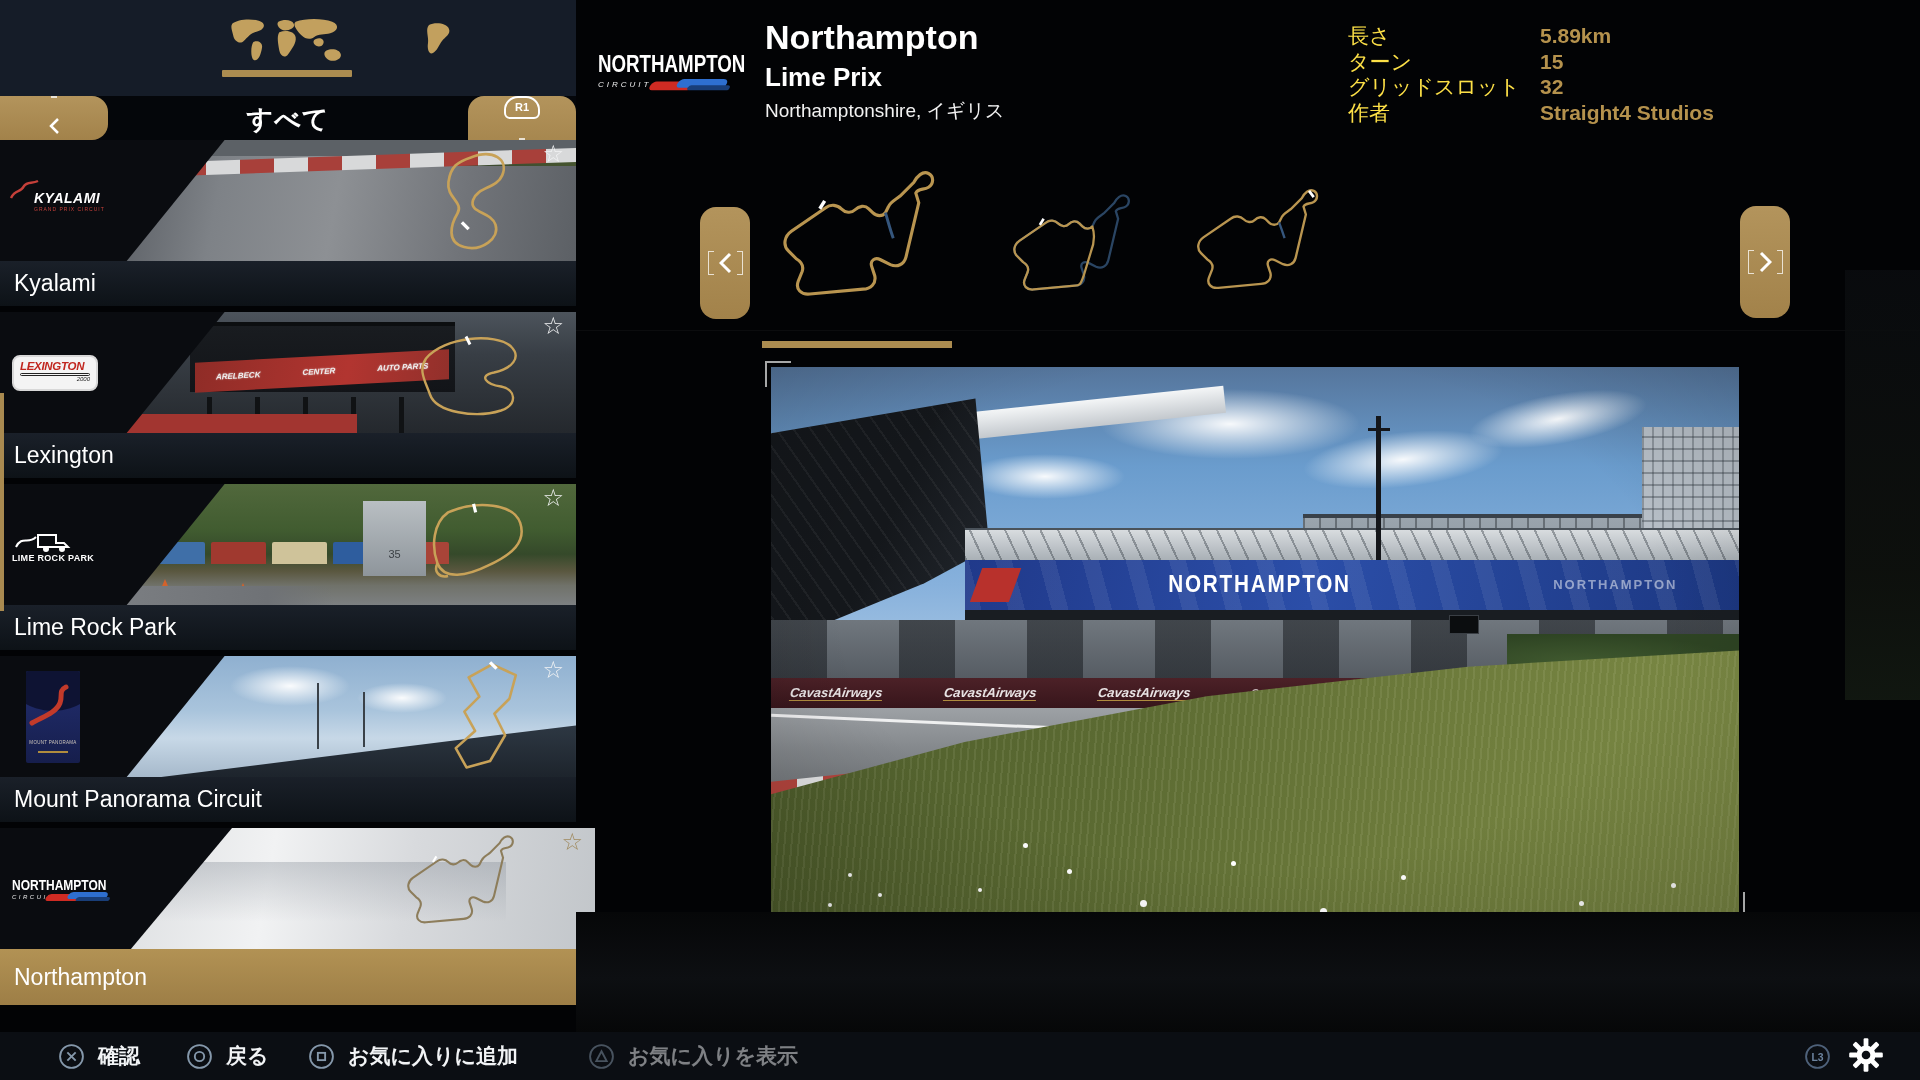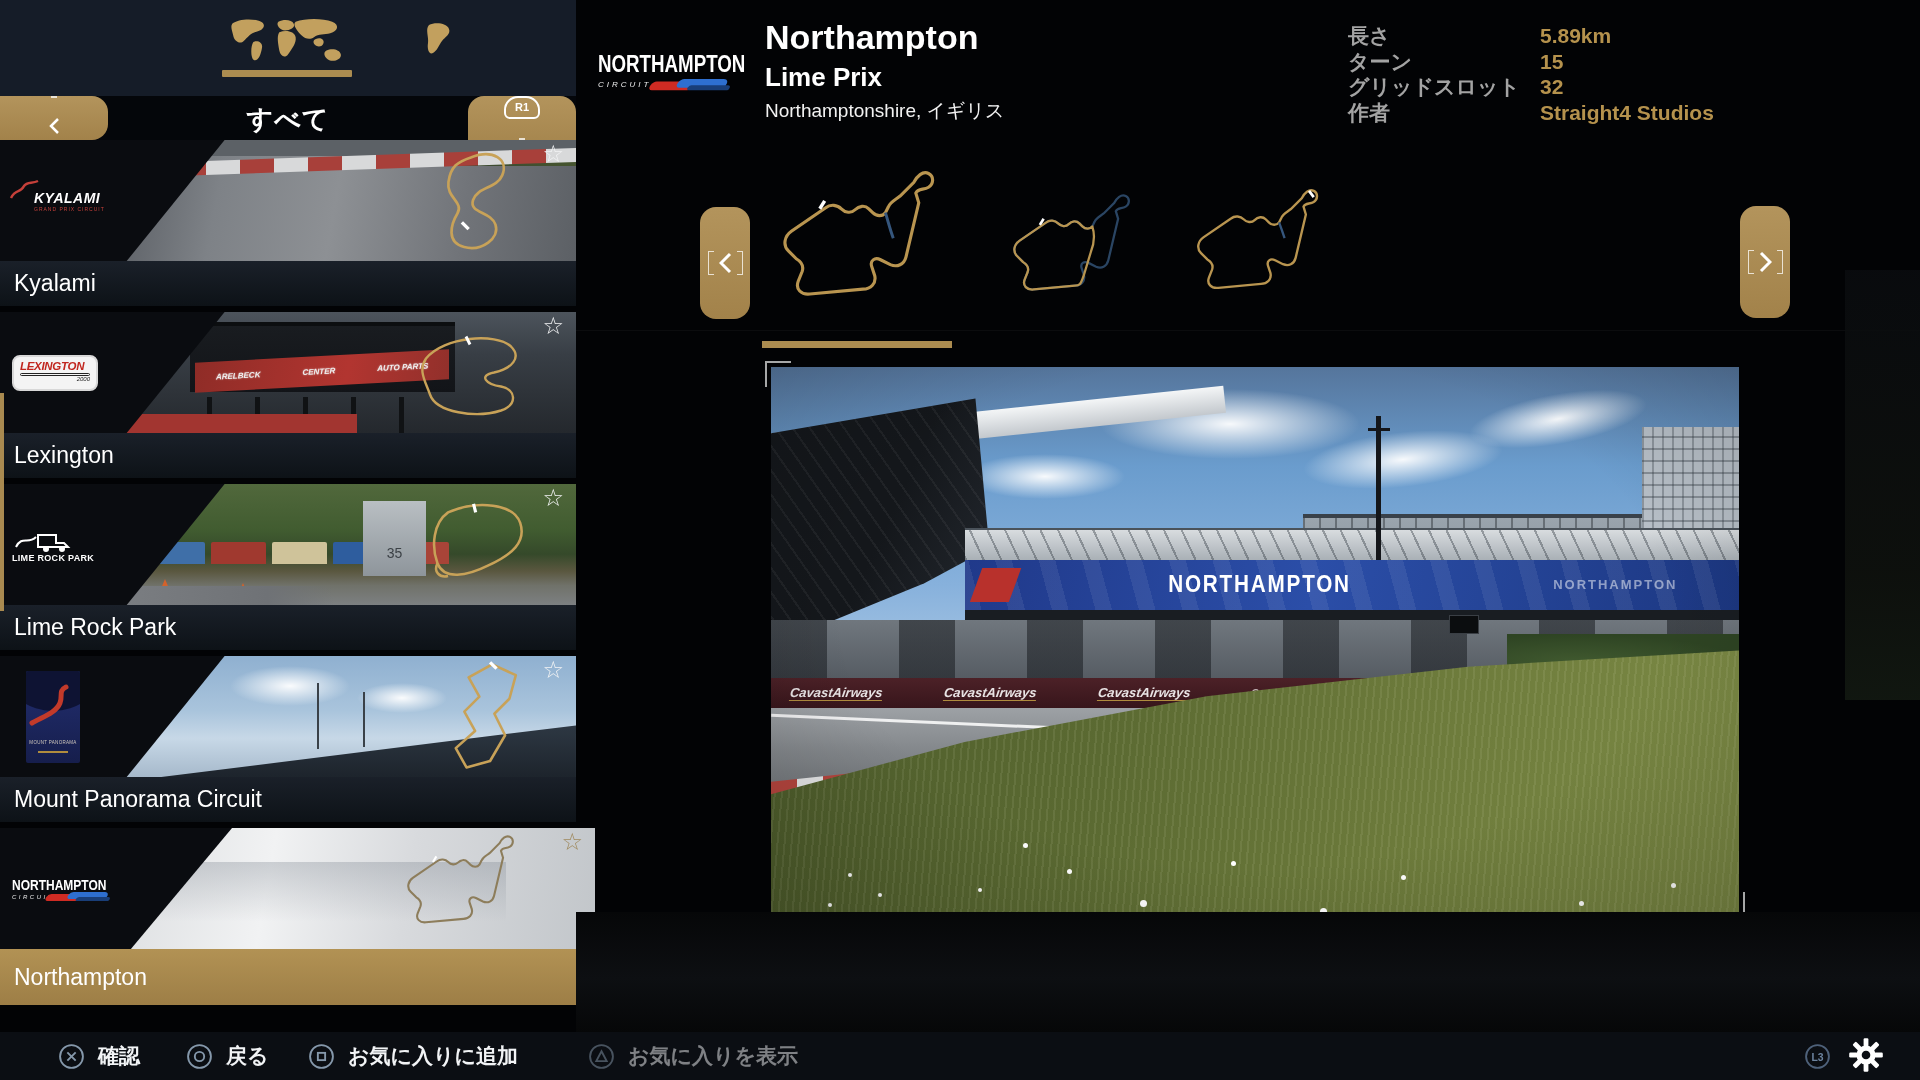--- a/index.html
+++ b/index.html
@@ -52,21 +52,21 @@
   .lex-stripe { position:absolute; left:2%; bottom:8%; width:96%; height:46%; background:linear-gradient(100deg,#8f2c27,#b23530 60%,#92302b); transform:skewY(-3deg);
                 display:flex; align-items:center; justify-content:space-around; overflow:hidden; }
   .lex-stripe span { color:#eee; font-size:8px; font-weight:700; font-style:italic; text-shadow:0 0 2px rgba(255,255,255,.6); white-space:nowrap; }
   .lex-low { position:absolute; left:18%; bottom:0; width:44%; height:16%; background:#a23530; }
   .lex-legs { position:absolute; left:36%; bottom:0; width:40%; height:30%;
               background:repeating-linear-gradient(90deg,#101214 0 5px,transparent 5px 48px); }
   .lime-bg { position:absolute; inset:0; background:linear-gradient(180deg,#51683c 0%,#415c30 38%,#35492a 58%,#5a573f 72%,#70726a 84%,#7d8082 100%); }
   .lime-tents { position:absolute; left:26%; top:48%; width:52%; height:18%; display:flex; gap:6px; }
   .lime-tents i { flex:1; border-radius:2px 2px 0 0; }
   .lime-tower { position:absolute; left:63%; top:14%; width:11%; height:62%; background:linear-gradient(180deg,#b9bfc3,#8e959b); text-align:center; }
-  .lime-tower span { font-size:14px; color:#3c4146; font-weight:400; position:relative; top:58%; }
+  .lime-tower span { font-size:11px; color:#3c4146; font-weight:400; position:relative; top:58%; }
   .cone { position:absolute; width:0; height:0; border-left:5px solid transparent; border-right:5px solid transparent; border-bottom:12px solid #d3622b; }
   .lime-track { position:absolute; left:0; bottom:0; width:58%; height:16%; background:linear-gradient(90deg,#84878b,#6f7276 80%,transparent); }
   .mp-bg { position:absolute; inset:0; background:linear-gradient(180deg,#8fb0d0 0%,#a9c4dc 45%,#c7d8e7 68%,#a6b9cb 100%); }
   .mp-bridge { position:absolute; left:28%; bottom:0; width:72%; height:52%; clip-path:polygon(0 100%,100% 18%,100% 100%); background:linear-gradient(180deg,#313c48,#1d242c); }
   .mp-pole { position:absolute; width:2px; background:#3a4148; }
   .cloud { position:absolute; border-radius:50%; background:radial-gradient(closest-side,rgba(255,255,255,.95),rgba(255,255,255,0)); }
   .na-bg { position:absolute; inset:0; background:linear-gradient(100deg,#b7bbc0 0%,#dfe1e3 22%,#f1f2f3 45%,#d8dadd 68%,#c2c6ca 100%); }
   .na-haze { position:absolute; left:25%; top:28%; width:60%; height:50%; background:linear-gradient(180deg,rgba(130,138,148,.35),rgba(130,138,148,0)); }
   .na-star { color:#a08a5e; }
 
@@ -97,21 +97,21 @@
 
   
   .hlogo { left:598px; top:50px; width:150px; }
   .hlogo .t { color:#fff; font-weight:700; font-size:24px; transform:scaleX(.78); transform-origin:left; white-space:nowrap; }
   .hlogo .s { color:#eee; font-size:8px; letter-spacing:3px; font-style:italic; margin-top:2px; }
   .hlogo .swoosh { margin-left:52px; margin-top:-10px; transform:scale(1.25); transform-origin:left top; }
   .title { left:765px; top:18px; color:#fff; font-size:34px; font-weight:700; }
   .subtitle { left:765px; top:62px; color:#fff; font-size:26px; font-weight:700; }
   .location { left:765px; top:98px; color:#f2f2f2; font-size:19px; }
   .stats { left:1348px; top:24px; display:grid; grid-template-columns:192px auto; row-gap:2px; }
-  .stats .l { color:#a3a3a3; font-size:21px; font-weight:700; line-height:23.5px; white-space:nowrap; }
+  .stats .l { color:#fde047; font-size:21px; font-weight:400; line-height:23.5px; white-space:nowrap; }
   .stats .v { color:#b5924d; font-size:21px; font-weight:700; line-height:23.5px; white-space:nowrap; }
 
   .seam { left:576px; top:330px; width:1344px; height:1px; background:rgba(255,255,255,.04); }
 
   
   .lay-btn { width:50px; height:112px; background:linear-gradient(180deg,#b3945c,#a2824a); border-radius:16px; display:flex; align-items:center; justify-content:center; gap:5px; cursor:pointer; }
   .lay-prev { left:700px; top:207px; }
   .lay-next { left:1740px; top:206px; border-radius:16px 16px 16px 16px; }
   .layout { cursor:pointer; }
   .layout svg path { fill:none; stroke-linejoin:round; }

